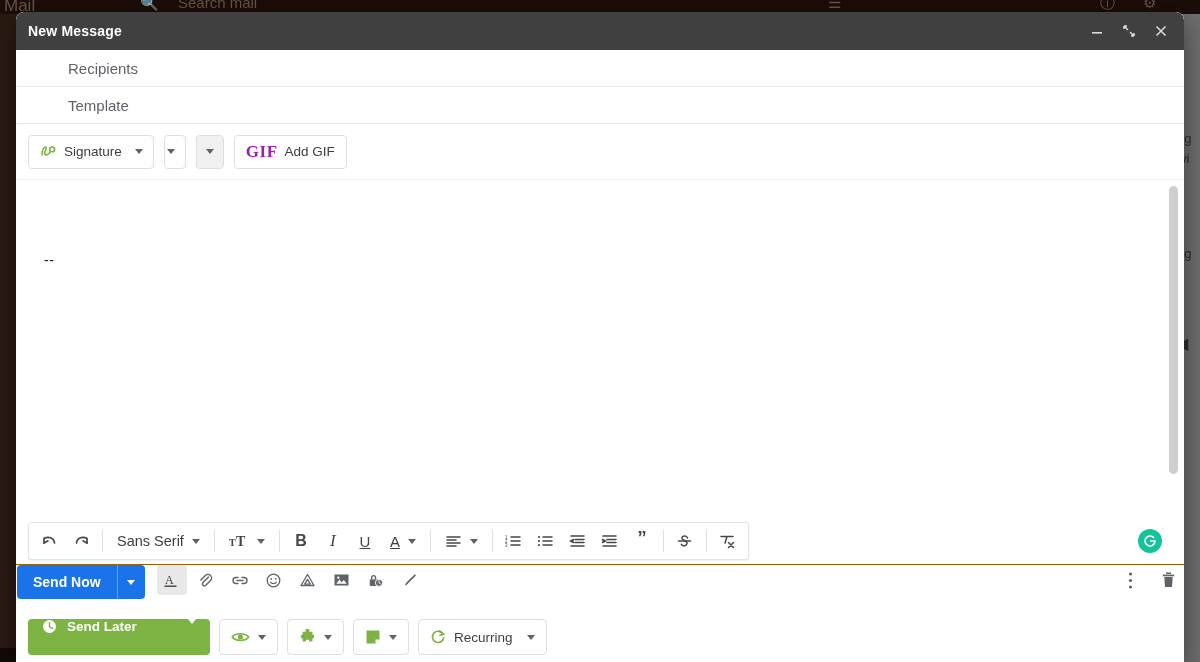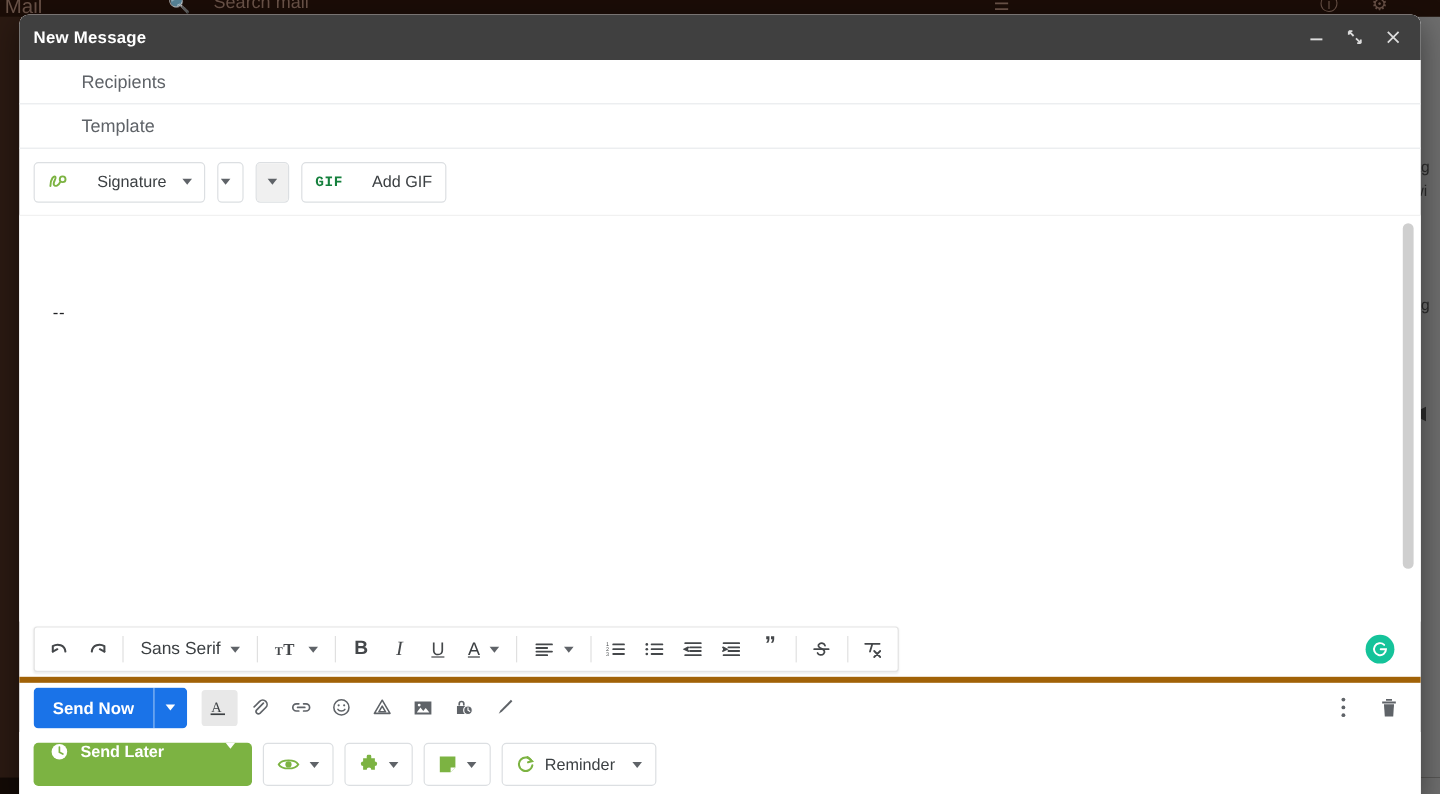--- a/index.html
+++ b/index.html
@@ -76,35 +76,35 @@
     flex: 0 0 56px; display: flex; align-items: center;
     padding: 0 12px; gap: 10px;
     border-bottom: 1px solid #f1f1f1;
   }
   .pbtn {
     height: 34px; border: 1px solid #dcdfe2; border-radius: 4px;
     background: #fff; display: flex; align-items: center;
     font-size: 13.5px; color: #3c4043; cursor: pointer;
     overflow: hidden; white-space: nowrap;
   }
-  .pbtn-main { display: flex; align-items: center; gap: 24px; padding: 0 11px; height: 100%; }
+  .pbtn-main { display: flex; align-items: center; gap: 7px; padding: 0 11px; height: 100%; }
   .pbtn-main.pad-r { padding-right: 6px; }
   .caret {
     width: 0; height: 0; border-left: 4.5px solid transparent;
     border-right: 4.5px solid transparent; border-top: 5px solid #5f6368;
     display: inline-block;
   }
   .pbtn-split {
     width: 26px; height: 100%; background: #f0f0f0;
     display: flex; align-items: center; justify-content: center;
   }
   .caret-only { padding: 0 10px 0 2px; display: flex; align-items: center; }
   .gif-logo {
-    font-weight: bold; font-size: 12px; color: #15803d;
-    letter-spacing: .5px; font-family: Liberation Mono, monospace;
+    font-weight: bold; font-size: 17px; color: #a21caf;
+    letter-spacing: .5px; font-family: Liberation Serif, serif;
   }
 
   
   .cw-body { flex: 1 1 auto; position: relative; background: #fff; overflow: hidden; }
   .sig-dashes {
     position: absolute; left: 28px; top: 72px;
     font-size: 14px; color: #202124; letter-spacing: .5px;
   }
   .body-scrollbar {
     position: absolute; right: 6px; top: 6px;
@@ -133,22 +133,22 @@
   .fb-underline { text-decoration: underline; font-size: 15px; }
   .grammarly {
     position: absolute; right: 22px; top: 50%; transform: translateY(-50%);
     width: 24px; height: 24px; border-radius: 50%;
     background: #15c39a; display: flex; align-items: center;
     justify-content: center; cursor: pointer;
   }
 
   
   .send-bar {
-    flex: 0 0 46px; border-top: 5px solid #a16207;
-    display: flex; align-items: center; padding: 0 12px;
+    flex: 0 0 46px; border-top: 1px solid #a16207;
+    display: flex; align-items: flex-start; padding: 0 1px;
   }
   .send-group { display: flex; height: 34px; border-radius: 4px; overflow: hidden; }
   .send-now {
     background: #1a73e8; color: #fff; font-size: 14px; font-weight: bold;
     padding: 0 16px; display: flex; align-items: center; cursor: pointer;
   }
   .send-caret {
     background: #1a73e8; width: 28px; display: flex; align-items: center;
     justify-content: center; cursor: pointer;
     border-left: 1px solid rgba(255,255,255,.35);
@@ -495,18 +495,18 @@
     </div>
 
 
     <div class="gbtn">
       <span class="g-icon">
         <svg width="16" height="16" viewBox="0 0 16 16" stroke="#7cb342" stroke-width="1.7" fill="none" stroke-linecap="round">
           <path d="M13 5.2 A5.6 5.6 0 1 0 13.6 8.8"></path>
           <path d="M9.6 1.8 L13.4 5.4 L10 6.3"></path>
         </svg>
       </span>
-      <span>Reminder</span>
+      <span>Recurring</span>
       <i class="caret" style="margin-left:6px;"></i>
     </div>
   </div>
 
 </div>
 
 </body></html>

